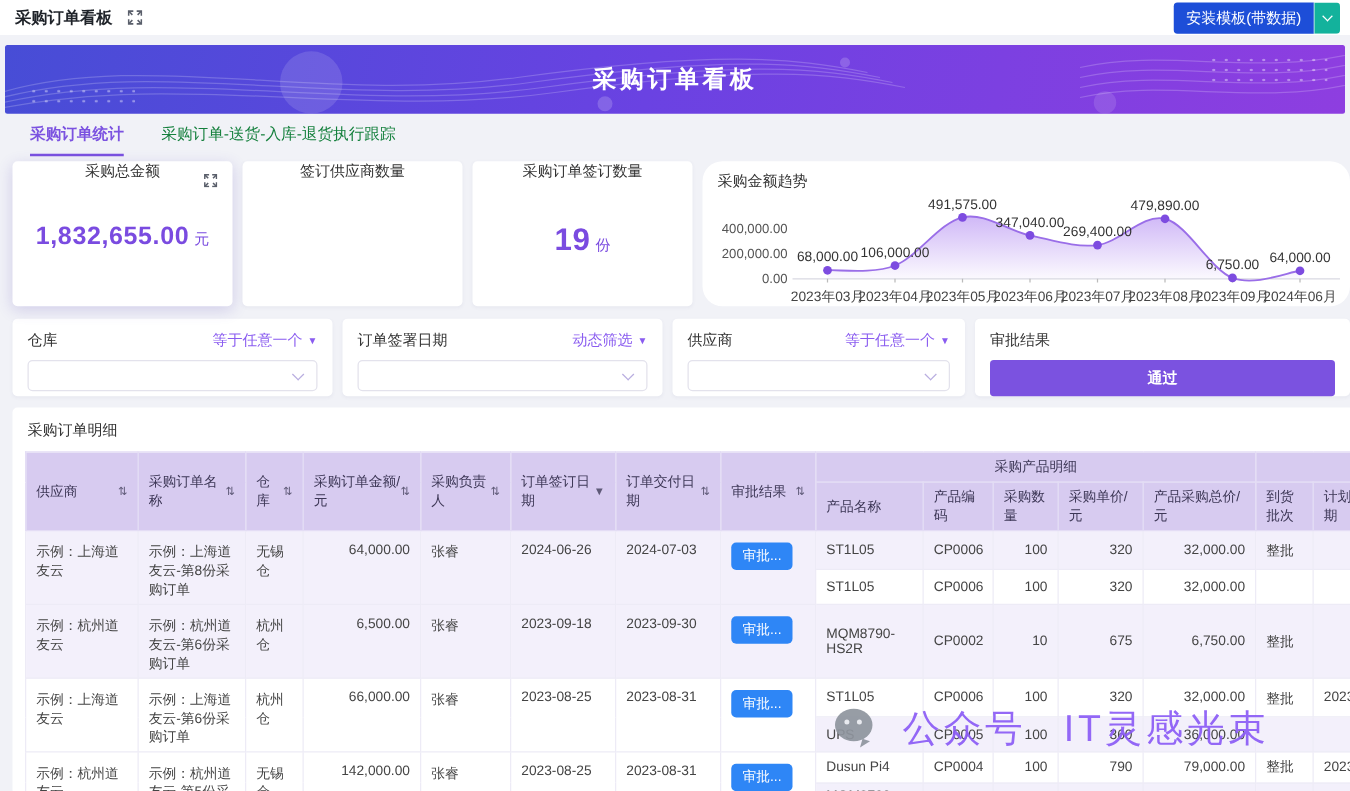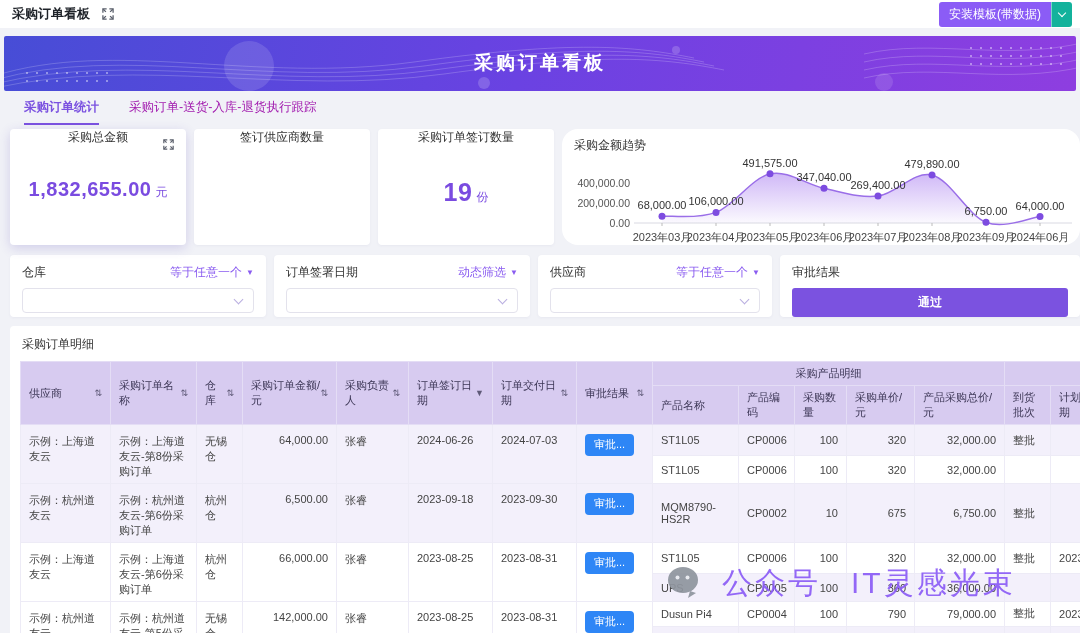--- a/index.html
+++ b/index.html
@@ -8,40 +8,40 @@
     font-family:"Liberation Sans","DejaVu Sans",sans-serif;
     background:#f1f2f7; color:#333; position:relative; font-size:12px;
   }
   
   .topbar { height:28px; background:#fff; display:flex; align-items:center;
     justify-content:space-between; padding:0 8px 0 12px; }
   .tb-left { display:flex; align-items:center; gap:12px; }
   .tb-title { font-size:13px; font-weight:bold; color:#1f2329; }
   .fs-icon { width:12px; height:12px; display:inline-block; cursor:pointer; }
   .install-wrap { display:flex; cursor:pointer; }
-  .install-main { background:#8b5cf6; color:#fff; font-size:12px; padding:4px 10px;
+  .install-main { background:#1d4ed8; color:#fff; font-size:12px; padding:4px 10px;
     border-radius:3px 0 0 3px; }
   .install-caret { background:#13b29c; padding:4px 7px; border-left:1px solid rgba(255,255,255,.45);
     border-radius:0 3px 3px 0; display:flex; align-items:center; }
   .chev { width:6px; height:6px; border-right:1.5px solid #fff; border-bottom:1.5px solid #fff;
     transform:rotate(45deg); margin-top:-3px; }
   
   .banner { margin:8px 4px 0; height:55px; border-radius:2px; position:relative; overflow:hidden;
     background:linear-gradient(100deg,#474dd6 0%,#6a42e2 48%,#8e3ee0 100%); }
   .banner-title { position:absolute; left:0; right:0; top:50%; transform:translateY(-52%);
     text-align:center; color:#fff; font-size:19px; font-weight:bold; letter-spacing:3px; }
   .banner svg { position:absolute; inset:0; }
   .dots { position:absolute;
     background-image:radial-gradient(rgba(255,255,255,.4) 1px, transparent 1.6px);
     background-size:10px 8px; }
   .dots.dl { left:18px; bottom:6px; width:86px; height:16px; }
   .dots.dr { right:14px; top:8px; width:96px; height:22px; }
   
   .tabs { display:flex; gap:30px; align-items:flex-end; padding:0 24px; height:34px; }
-  .tab { font-size:12.5px; color:#a21caf; padding:8px 0 9px; cursor:pointer; }
+  .tab { font-size:12.5px; color:#15803d; padding:8px 0 9px; cursor:pointer; }
   .tab.active { color:#7b52e0; font-weight:bold; border-bottom:2px solid #7b52e0; padding-bottom:7px; }
   
   .stats-row { display:flex; gap:8px; margin:4px 0 0 10px; height:116px; }
   .stat-card { width:176px; background:#fff; border-radius:4px; position:relative;
     padding:0 12px; box-shadow:0 1px 3px rgba(60,50,120,.05); }
   .stat-card.first { box-shadow:0 3px 12px rgba(80,60,180,.20); }
   .stat-label { text-align:center; font-size:12px; color:#333; }
   .stat-value { text-align:center; margin-top:32px; color:#7a4be0; }
   .stat-value .num { font-size:20px; font-weight:600; letter-spacing:.5px; }
   .stat-card.big .num { font-size:25px; }

